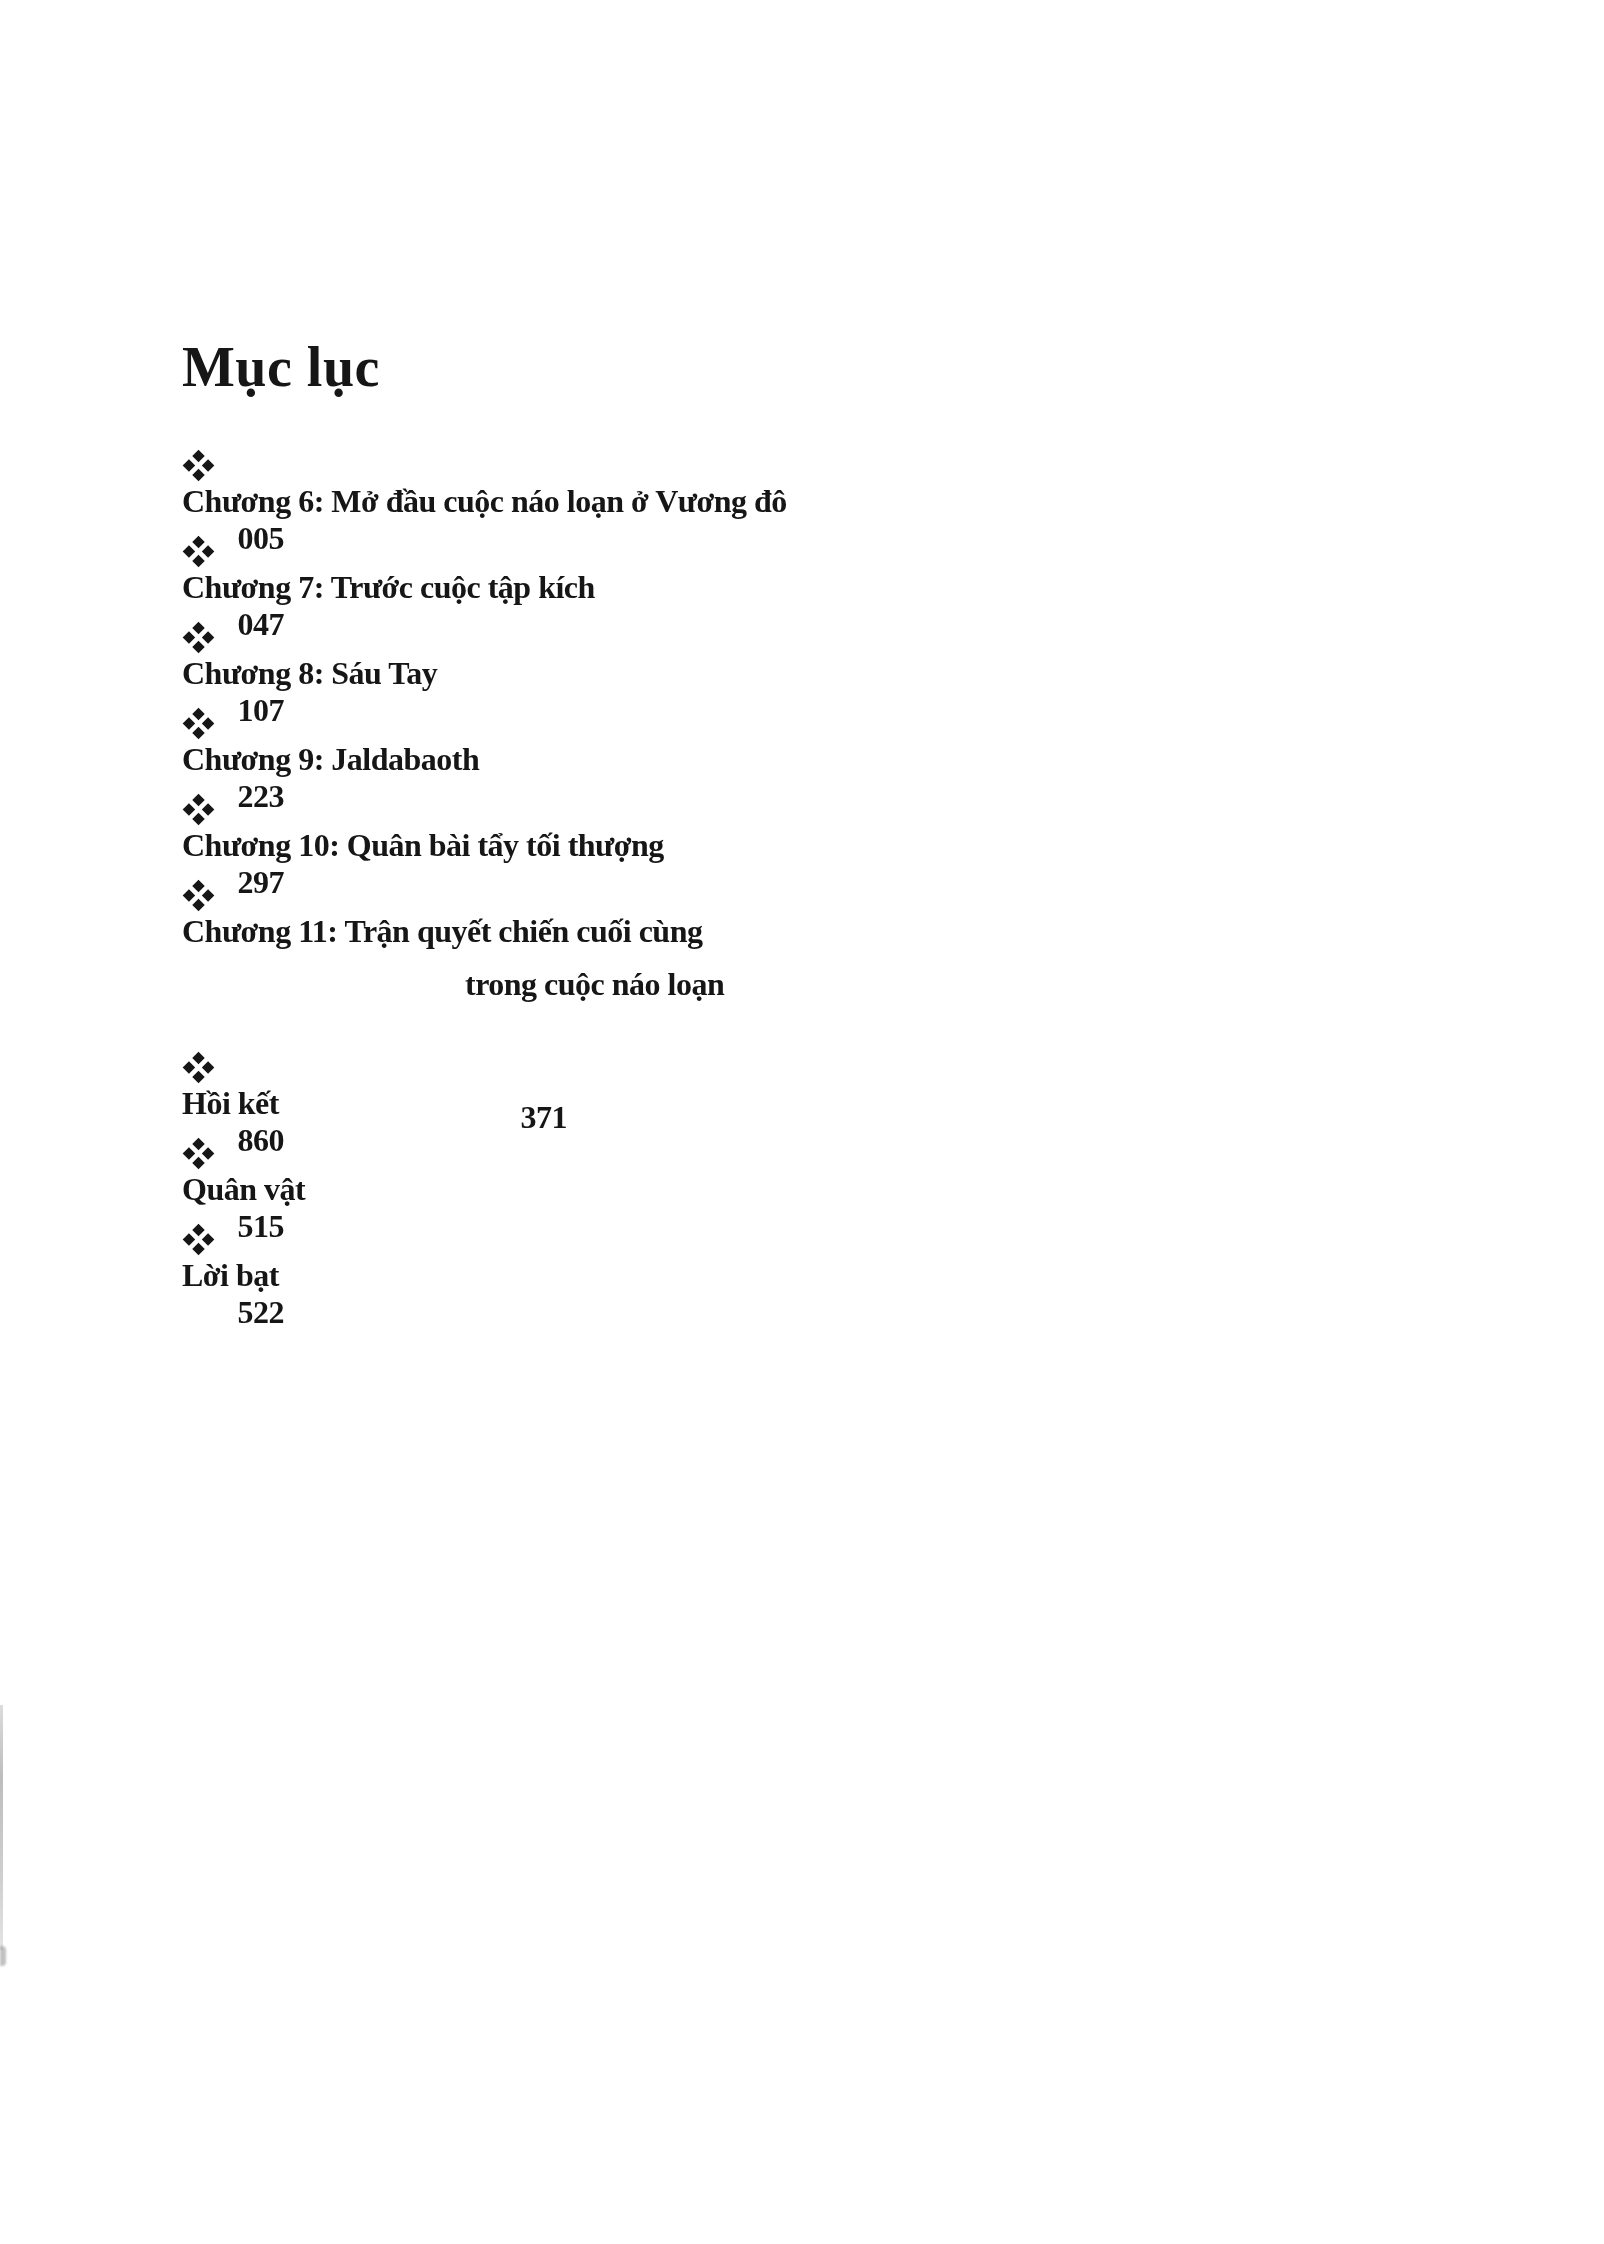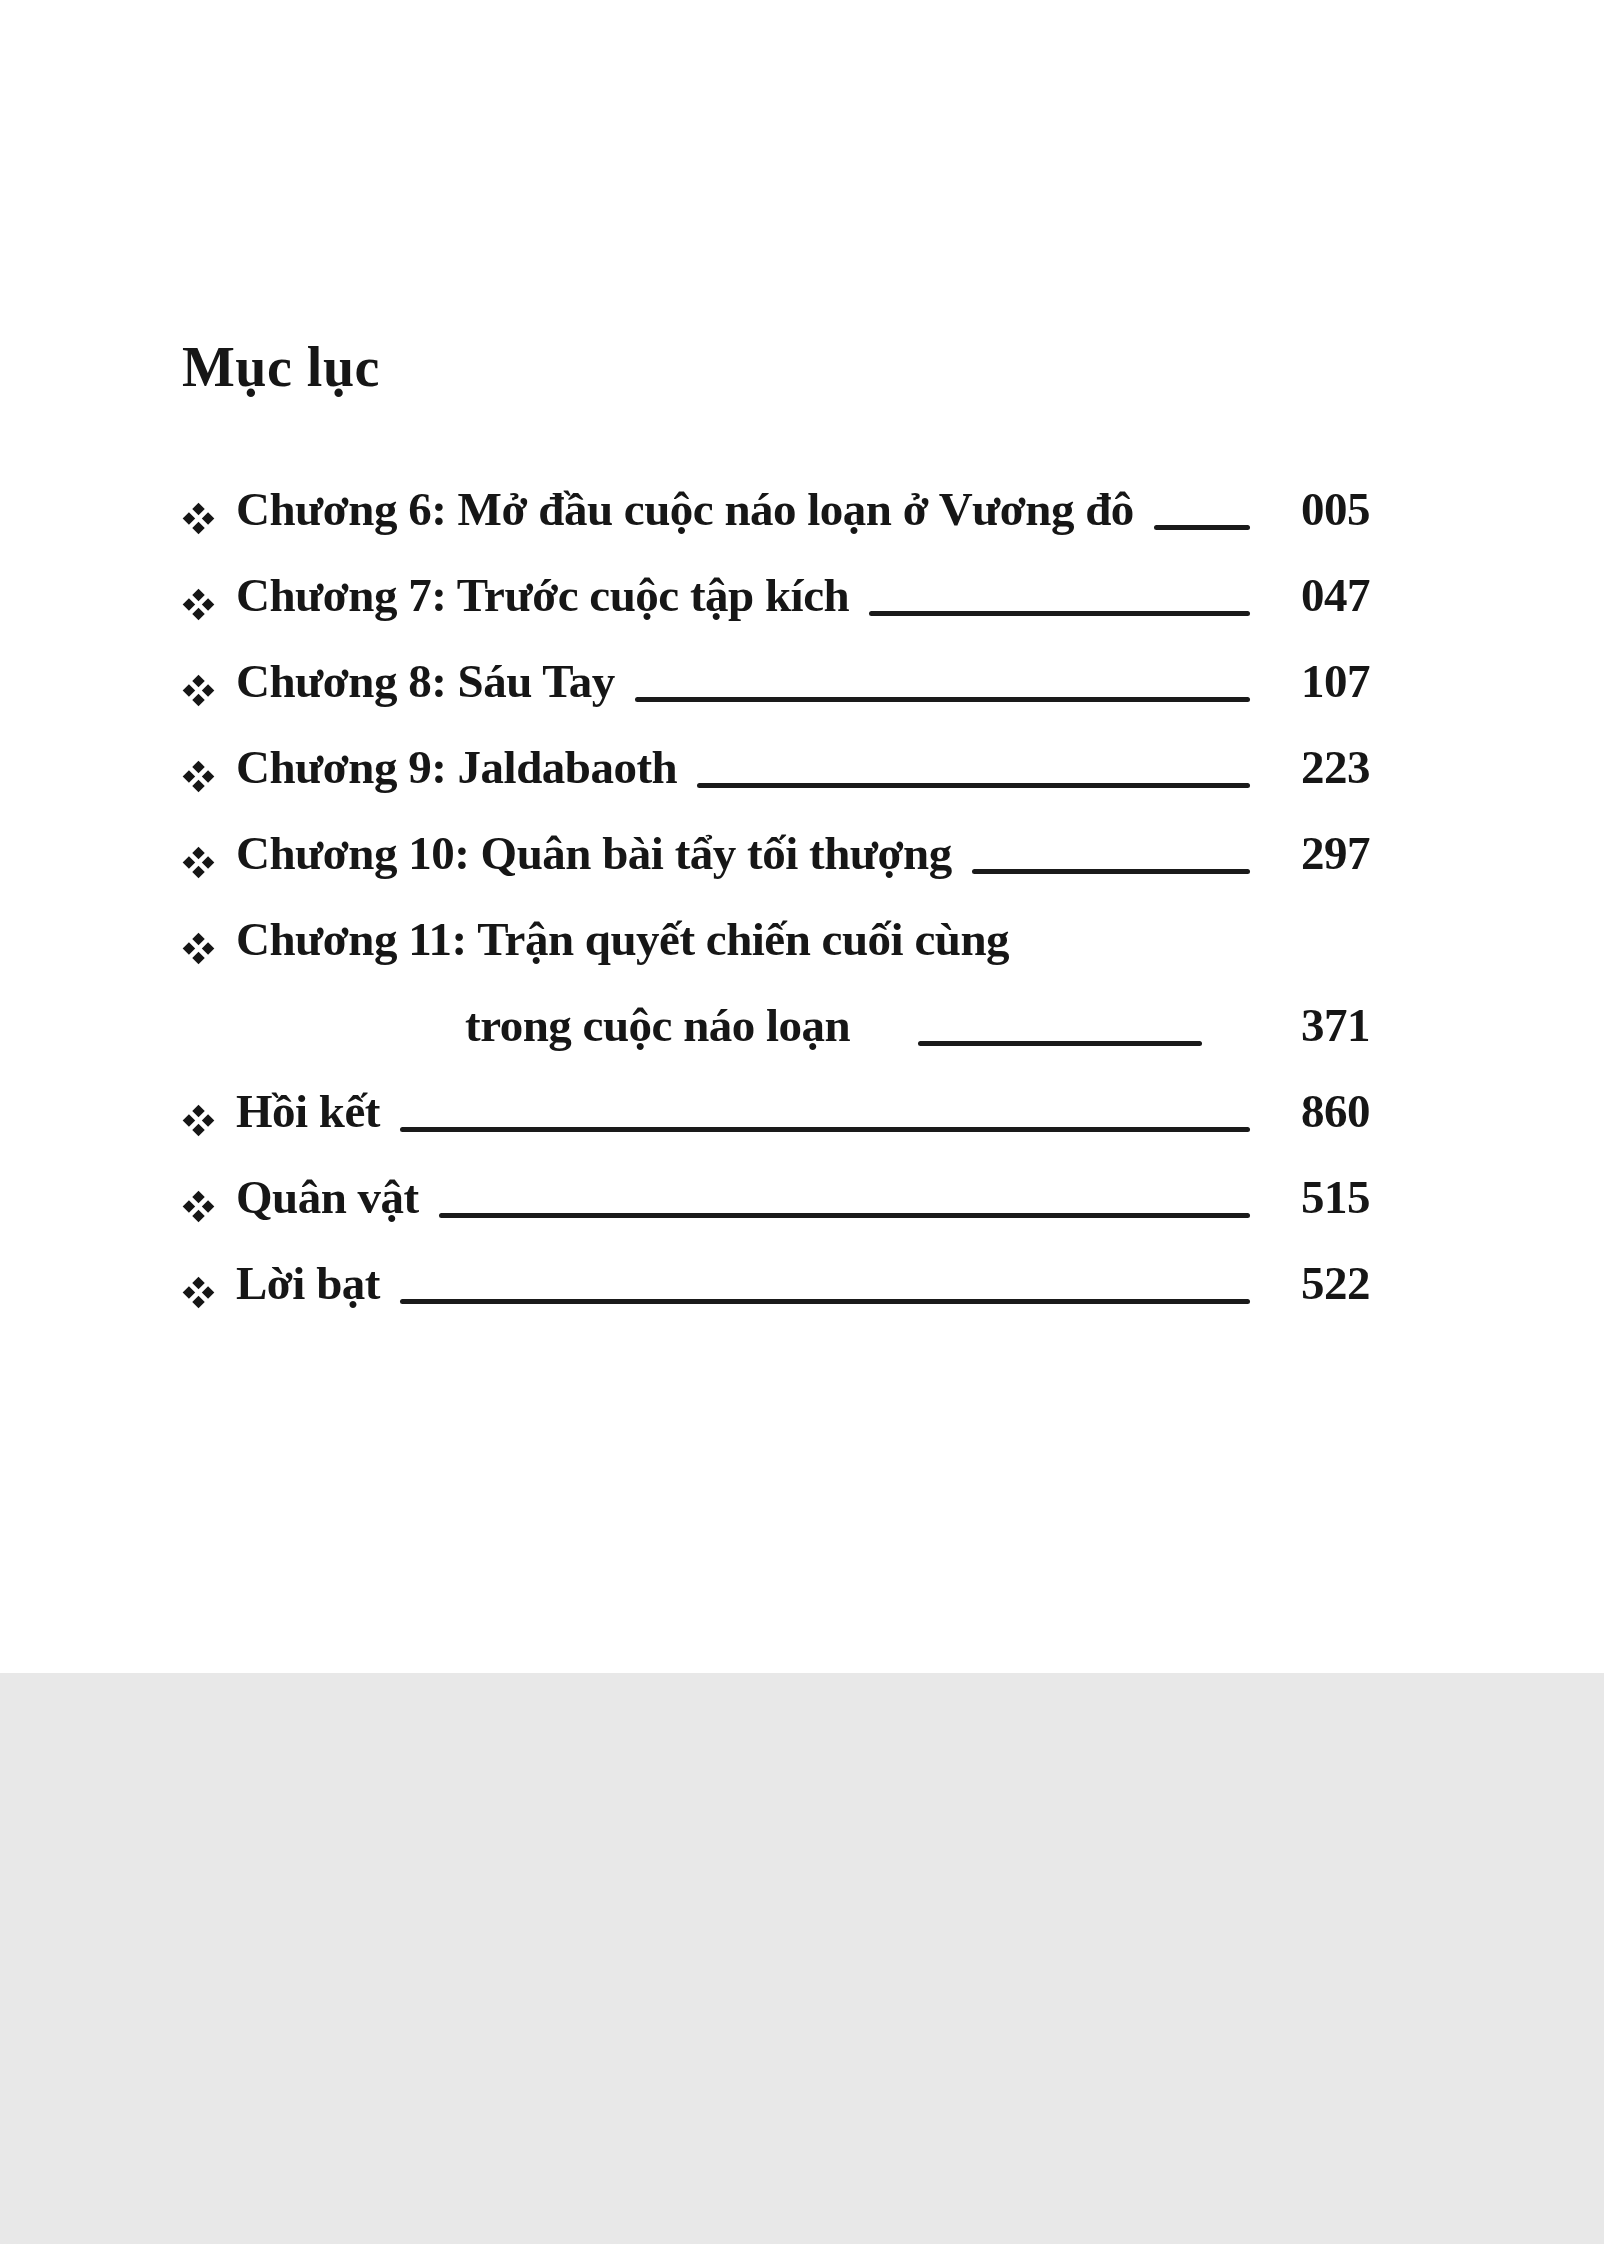--- a/index.html
+++ b/index.html
@@ -1,46 +1,47 @@
 <!DOCTYPE html>
 <html><head>
 <meta charset="utf-8">
 <style>
   * { margin: 0; padding: 0; box-sizing: border-box; }
   html, body { background: #e8e8e8; }
   .page {
     position: relative;
     width: 1604px;
-    height: 1673px;
+    height: 2244px;
     background: #ffffff;
     overflow: hidden;
     font-family: "Liberation Serif", serif;
     color: #161616;
   }
   .content {
     position: absolute;
     left: 182px;
     top: 338px;
     width: 1188px;
   }
   .page-title {
     font-size: 56px;
     line-height: 58px;
     font-weight: 700;
     letter-spacing: 0.5px;
     margin-bottom: 54px;
   }
   .toc-row {
     display: flex;
-    align-items: flex-end;
+    align-items: flex-start;
     height: 86px;
-    font-size: 47px;
+    font-size: 32px;
     font-weight: 700;
     letter-spacing: -0.5px;
     white-space: nowrap;
+    flex-direction: column;
   }
   .bullet {
     flex: none;
     width: 33px;
     height: 33px;
     margin-right: 21px;
     transform: translateY(-1px);
   }
   .bullet svg { display: block; width: 100%; height: 100%; }
   .toc-label { flex: none; }

